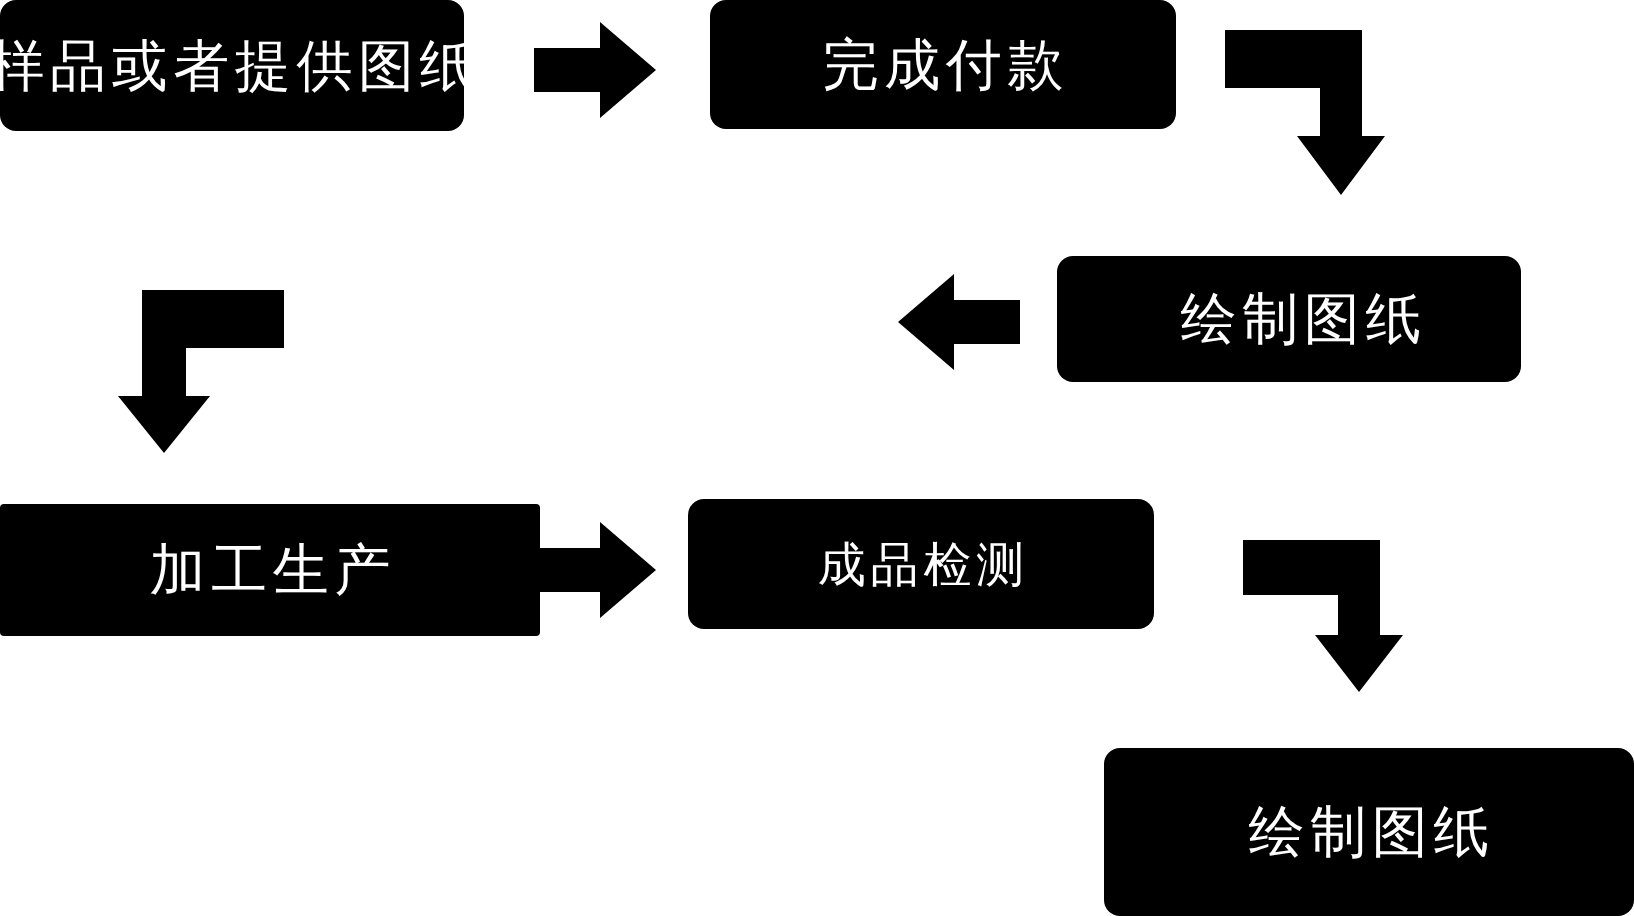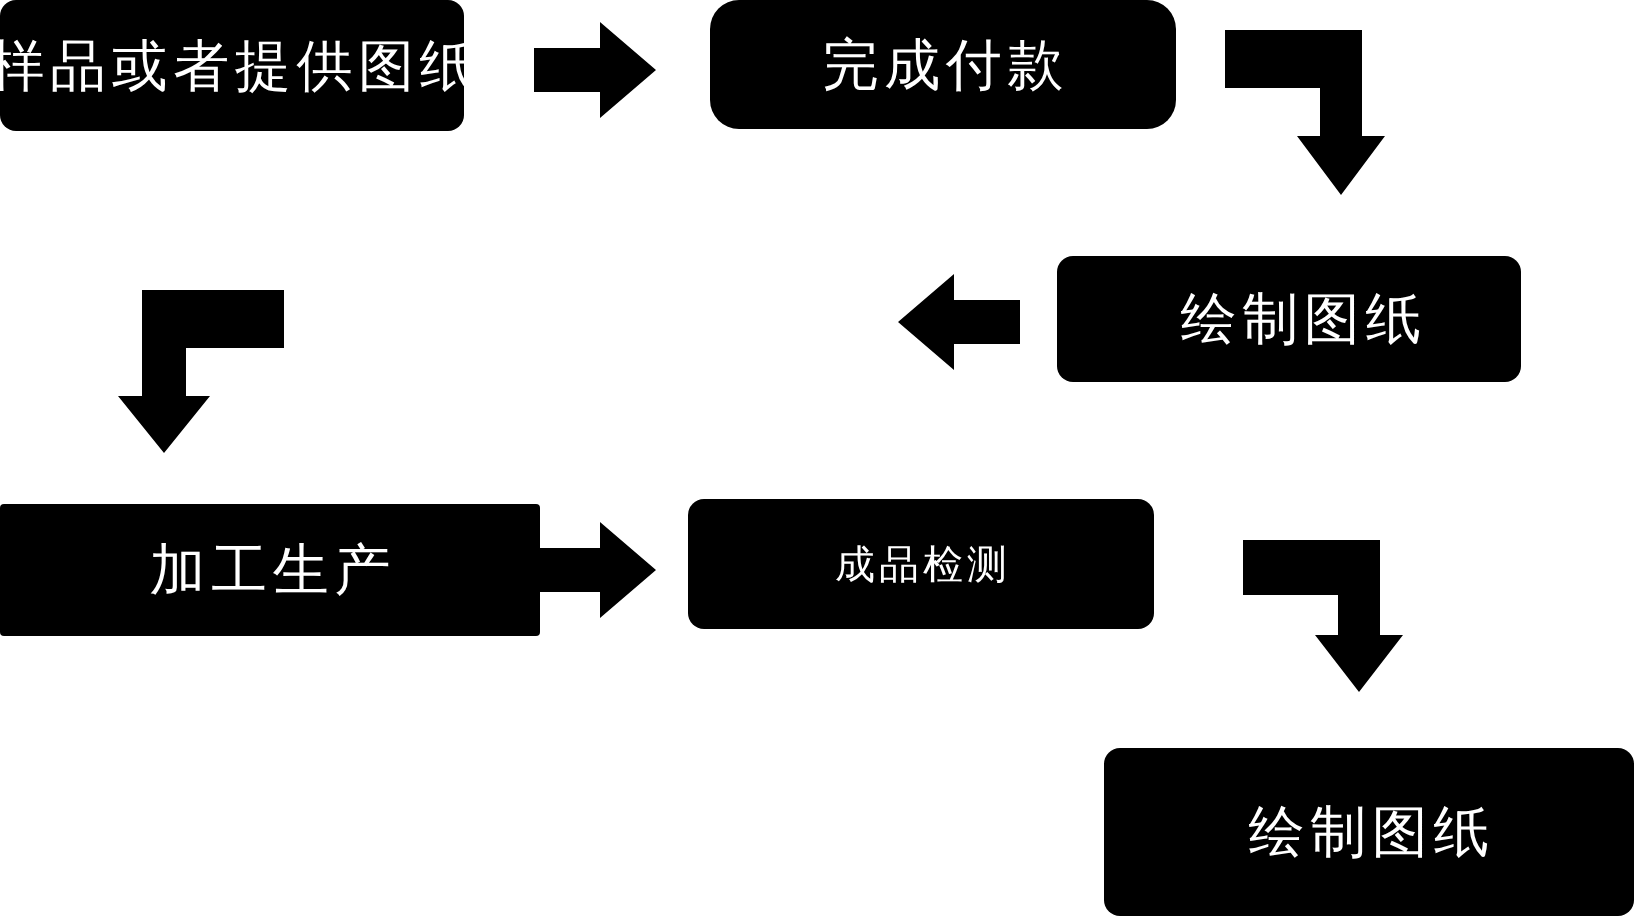--- a/index.html
+++ b/index.html
@@ -31,25 +31,25 @@
     white-space: nowrap;
     line-height: 1;
     user-select: none;
   }
   .node-label {
     display: block;
   }
 
   
   #node-sample      { left: 0px;    top: 0px;   width: 464px; height: 131px; font-size: 56px; border-radius: 16px; }
-  #node-payment     { left: 710px;  top: 0px;   width: 466px; height: 129px; font-size: 56px; border-radius: 29px; }
+  #node-payment     { left: 710px;  top: 0px;   width: 466px; height: 129px; font-size: 56px; border-radius: 16px; }
   #node-drawing     { left: 1057px; top: 256px; width: 464px; height: 126px; font-size: 56px; border-radius: 16px; padding-left: 24px; }
   #node-confirm     { left: 391px;  top: 256px; width: 462px; height: 126px; font-size: 56px; border-radius: 16px; }
   #node-production  { left: 0px;    top: 504px; width: 540px; height: 132px; font-size: 56px; border-radius: 4px; }
-  #node-inspection  { left: 688px;  top: 499px; width: 466px; height: 130px; font-size: 40px; border-radius: 16px; }
+  #node-inspection  { left: 688px;  top: 499px; width: 466px; height: 130px; font-size: 48px; border-radius: 16px; }
   #node-shipping    { left: 1104px; top: 748px; width: 530px; height: 168px; font-size: 56px; border-radius: 16px; }
 
   
   .arrow {
     position: absolute;
     display: block;
   }
   #arrow-sample-payment      { left: 534px;  top: 22px;  width: 122px; height: 96px; }
   #arrow-payment-drawing     { left: 1225px; top: 30px;  width: 160px; height: 165px; }
   #arrow-drawing-confirm     { left: 898px;  top: 274px; width: 122px; height: 96px; }

